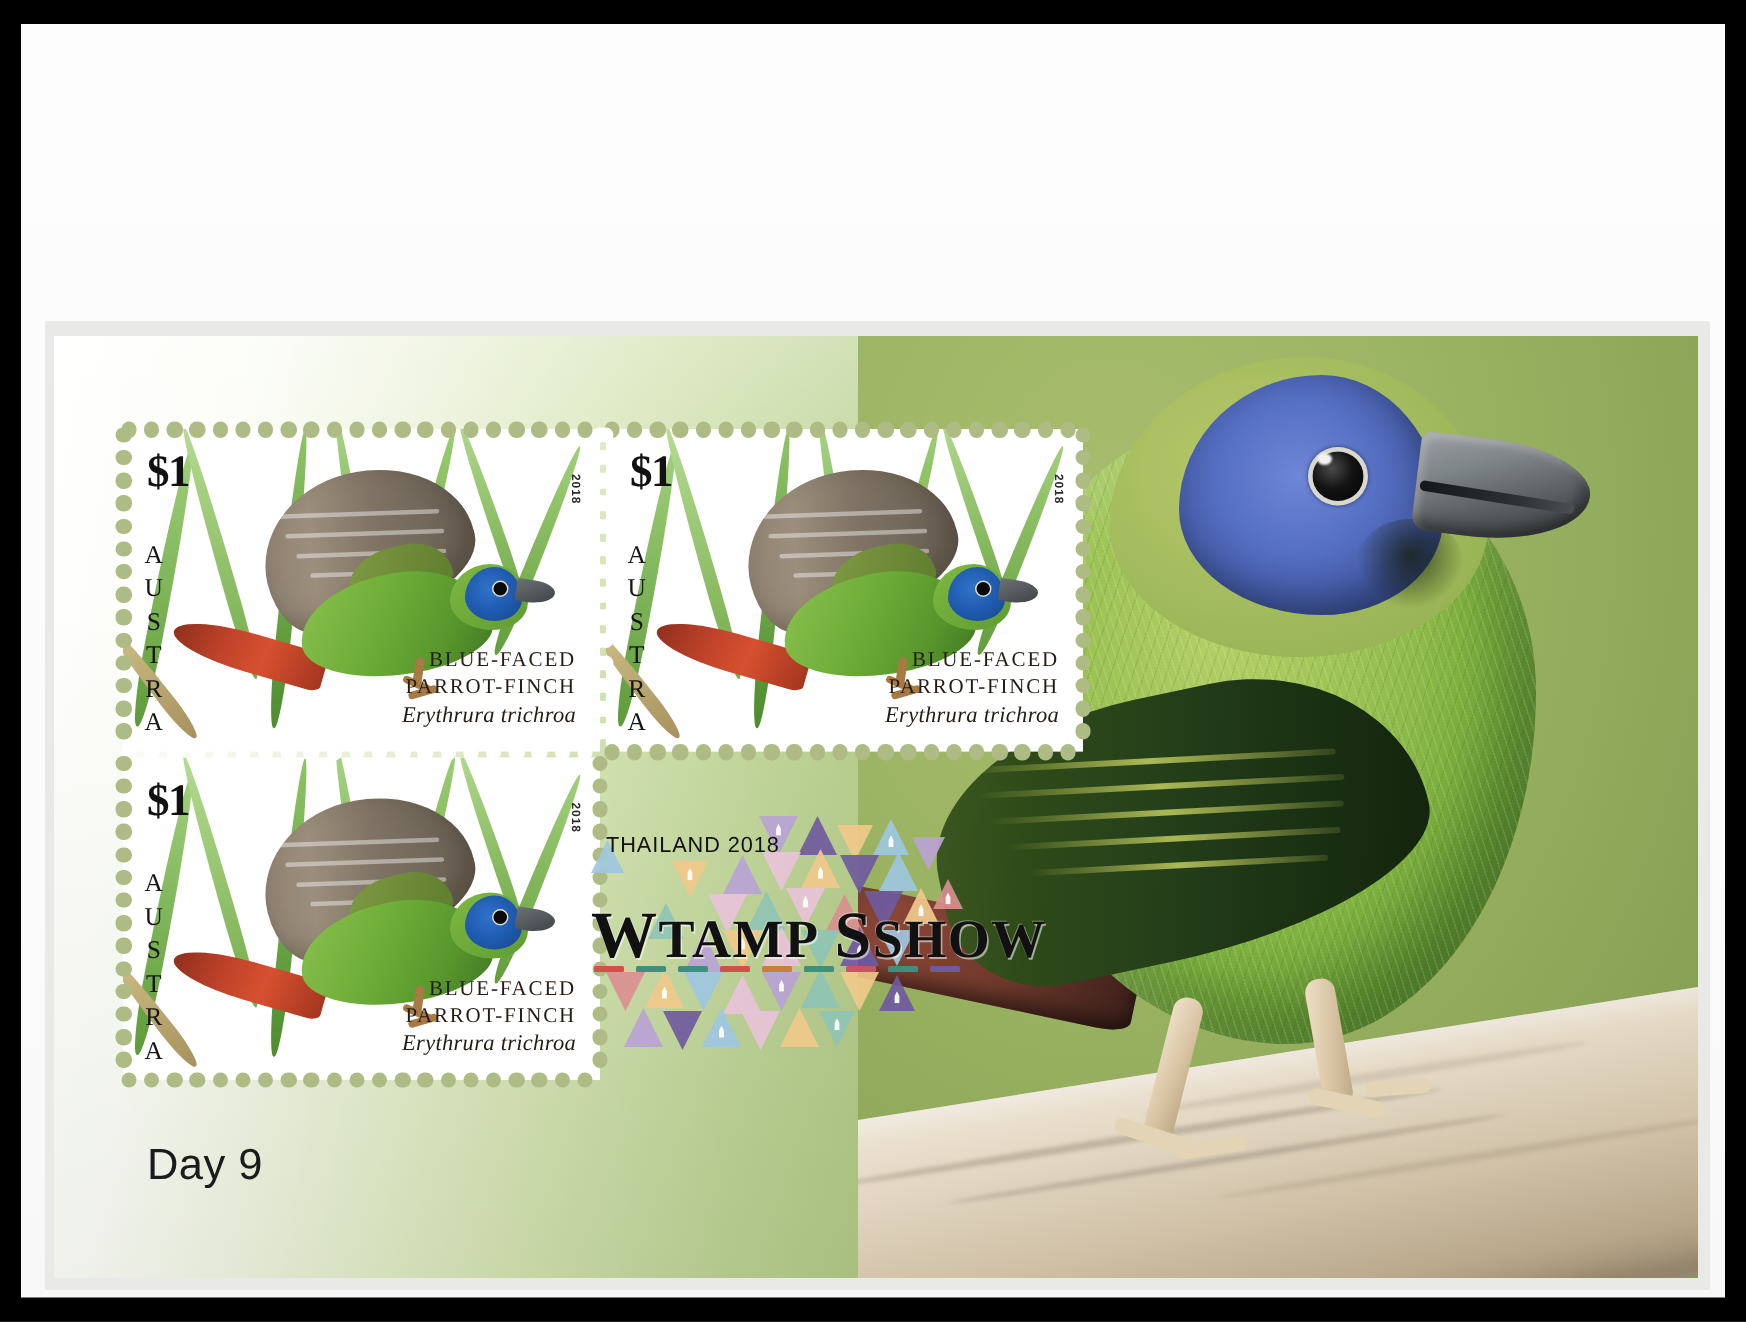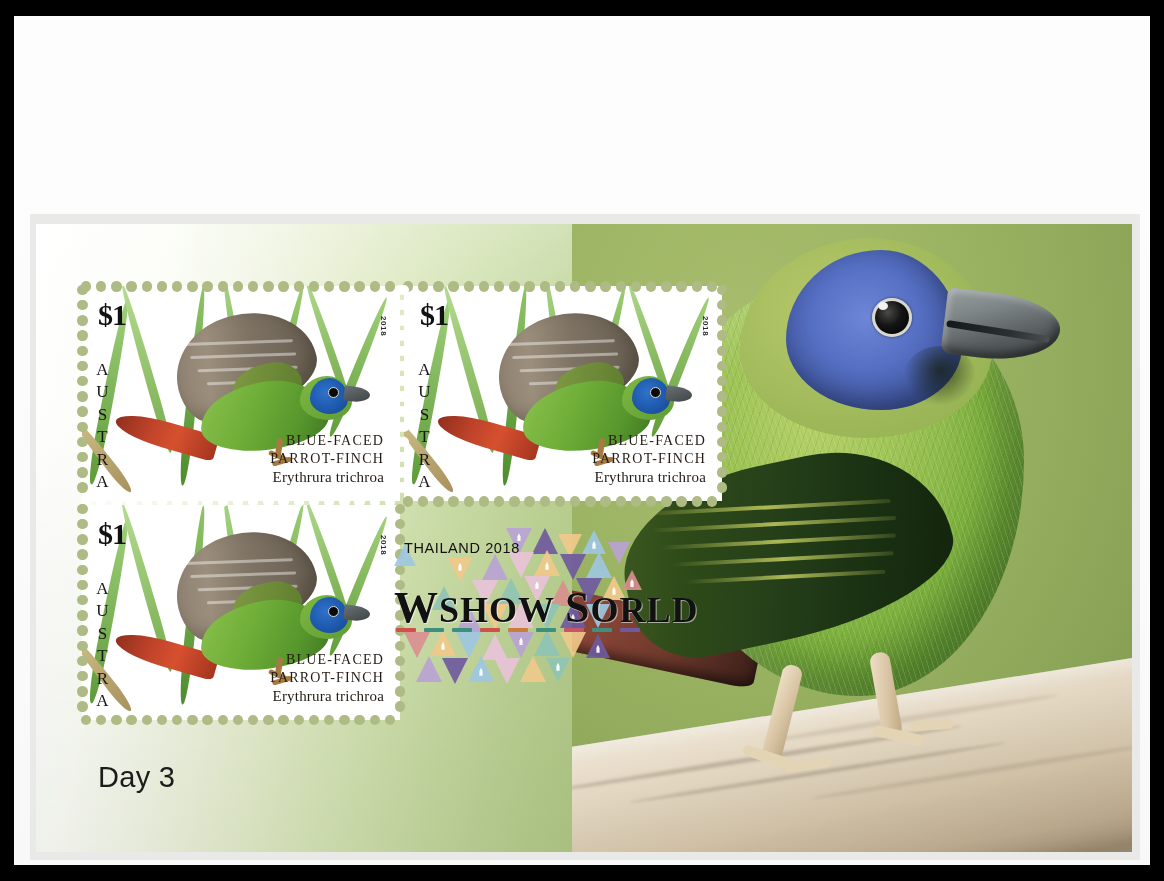--- a/index.html
+++ b/index.html
@@ -127,24 +127,24 @@
      font-size:30px;font-weight:bold;color:#111;letter-spacing:-1px;}
   .st-country{position:absolute;left:10px;top:74px;font-family:"Liberation Serif",serif;
      font-size:17px;letter-spacing:3.4px;color:#161616;
      writing-mode:vertical-rl;text-orientation:upright;}
   .st-year{position:absolute;right:12px;top:30px;font-family:"Liberation Sans",sans-serif;
      font-size:8px;font-weight:bold;letter-spacing:0.6px;color:#2a2a2a;
      writing-mode:vertical-rl;}
   .st-caption{position:absolute;right:16px;bottom:14px;text-align:right;
      font-family:"Liberation Serif",serif;color:#241b14;}
   .st-cap1,.st-cap2{font-size:14px;letter-spacing:1.2px;line-height:1.28;}
-  .st-cap3{font-size:15px;letter-spacing:0.2px;line-height:1.3;}
-
-  
-  .logo{position:absolute;left:0;top:0;width:100%;height:100%;}
+  .st-cap3{font-size:15px;font-style:italic;letter-spacing:0.2px;line-height:1.3;}
+
+  
+  .logo{position:absolute;left:0;top:16px;width:100%;height:100%;}
   .logo-title{position:absolute;left:18px;top:16px;font-size:14.5px;letter-spacing:0.6px;
      color:#111;font-family:"Liberation Sans",sans-serif;}
   .tri{position:absolute;width:0;height:0;}
   .logo-word{position:absolute;left:8px;top:58px;width:100%;
      font-family:"Liberation Serif",serif;font-size:36px;font-weight:bold;color:#111;
      font-variant:small-caps;letter-spacing:1px;
      text-shadow:1px 1px 0 rgba(255,255,255,0.55),-0.5px -0.5px 0 rgba(255,255,255,0.35);}
   .logo-word .big{font-size:44px;}
   .dash{position:absolute;height:4px;border-radius:1px;}
   .mono{position:absolute;background:rgba(255,255,255,0.92);}
@@ -573,23 +573,23 @@
                 <div class="dash" style="left: 38px; top: 104px; width: 20px; background: rgb(63, 143, 127);"></div>
                 <div class="dash" style="left: 66px; top: 104px; width: 20px; background: rgb(63, 143, 127);"></div>
                 <div class="dash" style="left: 94px; top: 104px; width: 20px; background: rgb(208, 80, 74);"></div>
                 <div class="dash" style="left: 122px; top: 104px; width: 20px; background: rgb(199, 127, 58);"></div>
                 <div class="dash" style="left: 150px; top: 104px; width: 20px; background: rgb(63, 143, 127);"></div>
                 <div class="dash" style="left: 178px; top: 104px; width: 20px; background: rgb(196, 86, 106);"></div>
                 <div class="dash" style="left: 206px; top: 104px; width: 20px; background: rgb(63, 143, 127);"></div>
                 <div class="dash" style="left: 234px; top: 104px; width: 20px; background: rgb(111, 90, 158);"></div>
               </div>
             <div class="logo-title">THAILAND 2018</div>
-            <div class="logo-word"><span class="big">W</span><span>SHOW</span>&nbsp;<span class="big">S</span><span>ORLD</span></div>
+            <div class="logo-word"><span class="big">W</span><span>TAMP</span>&nbsp;<span class="big">S</span><span>SHOW</span></div>
           </div>
         </div>
 
-        <div class="day-label">Day 3</div>
+        <div class="day-label">Day 9</div>
 
       </div>
     </div>
 
   </div>
 </div>
 
 </body></html>

